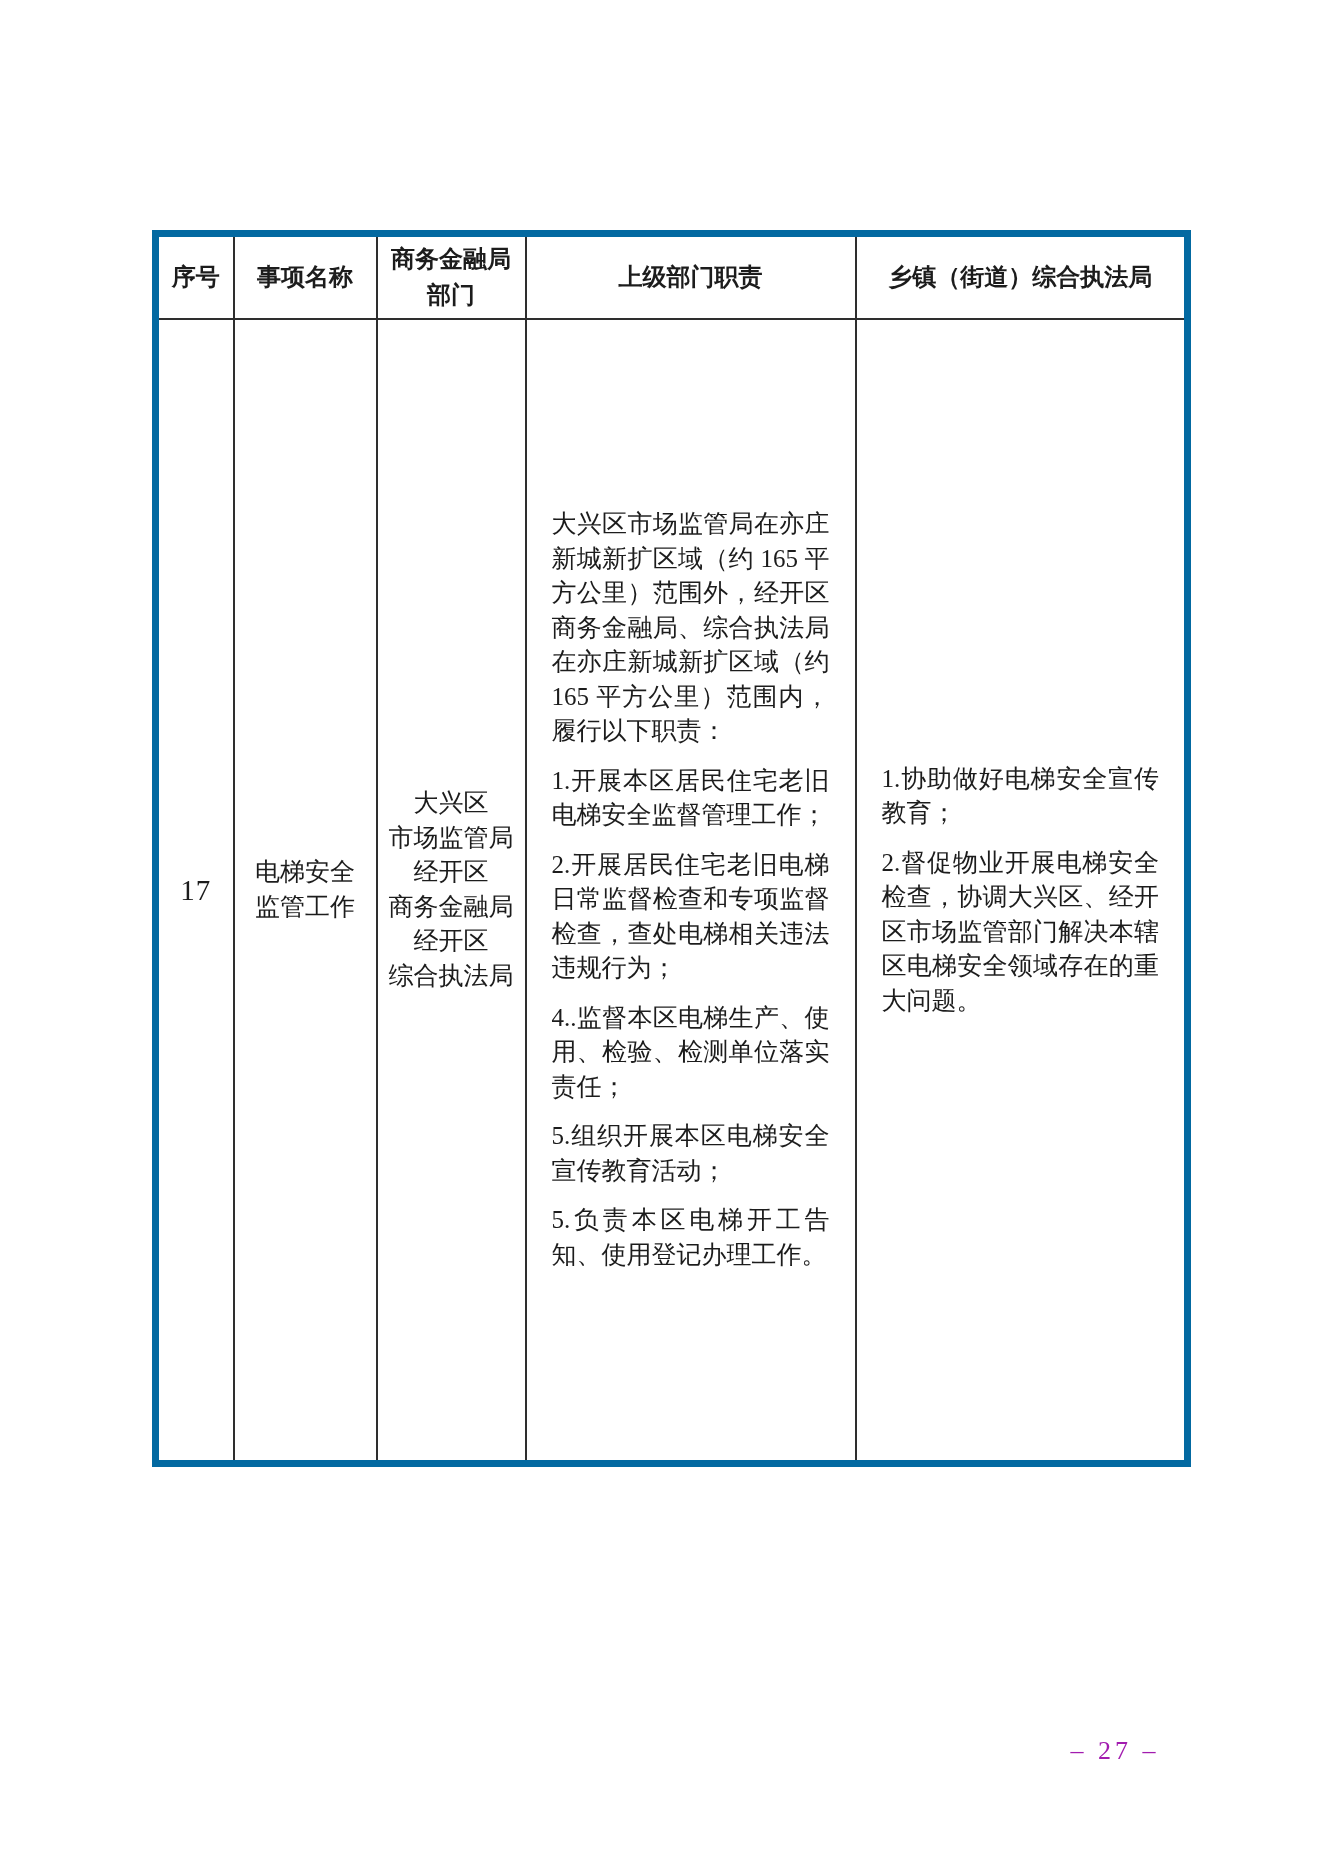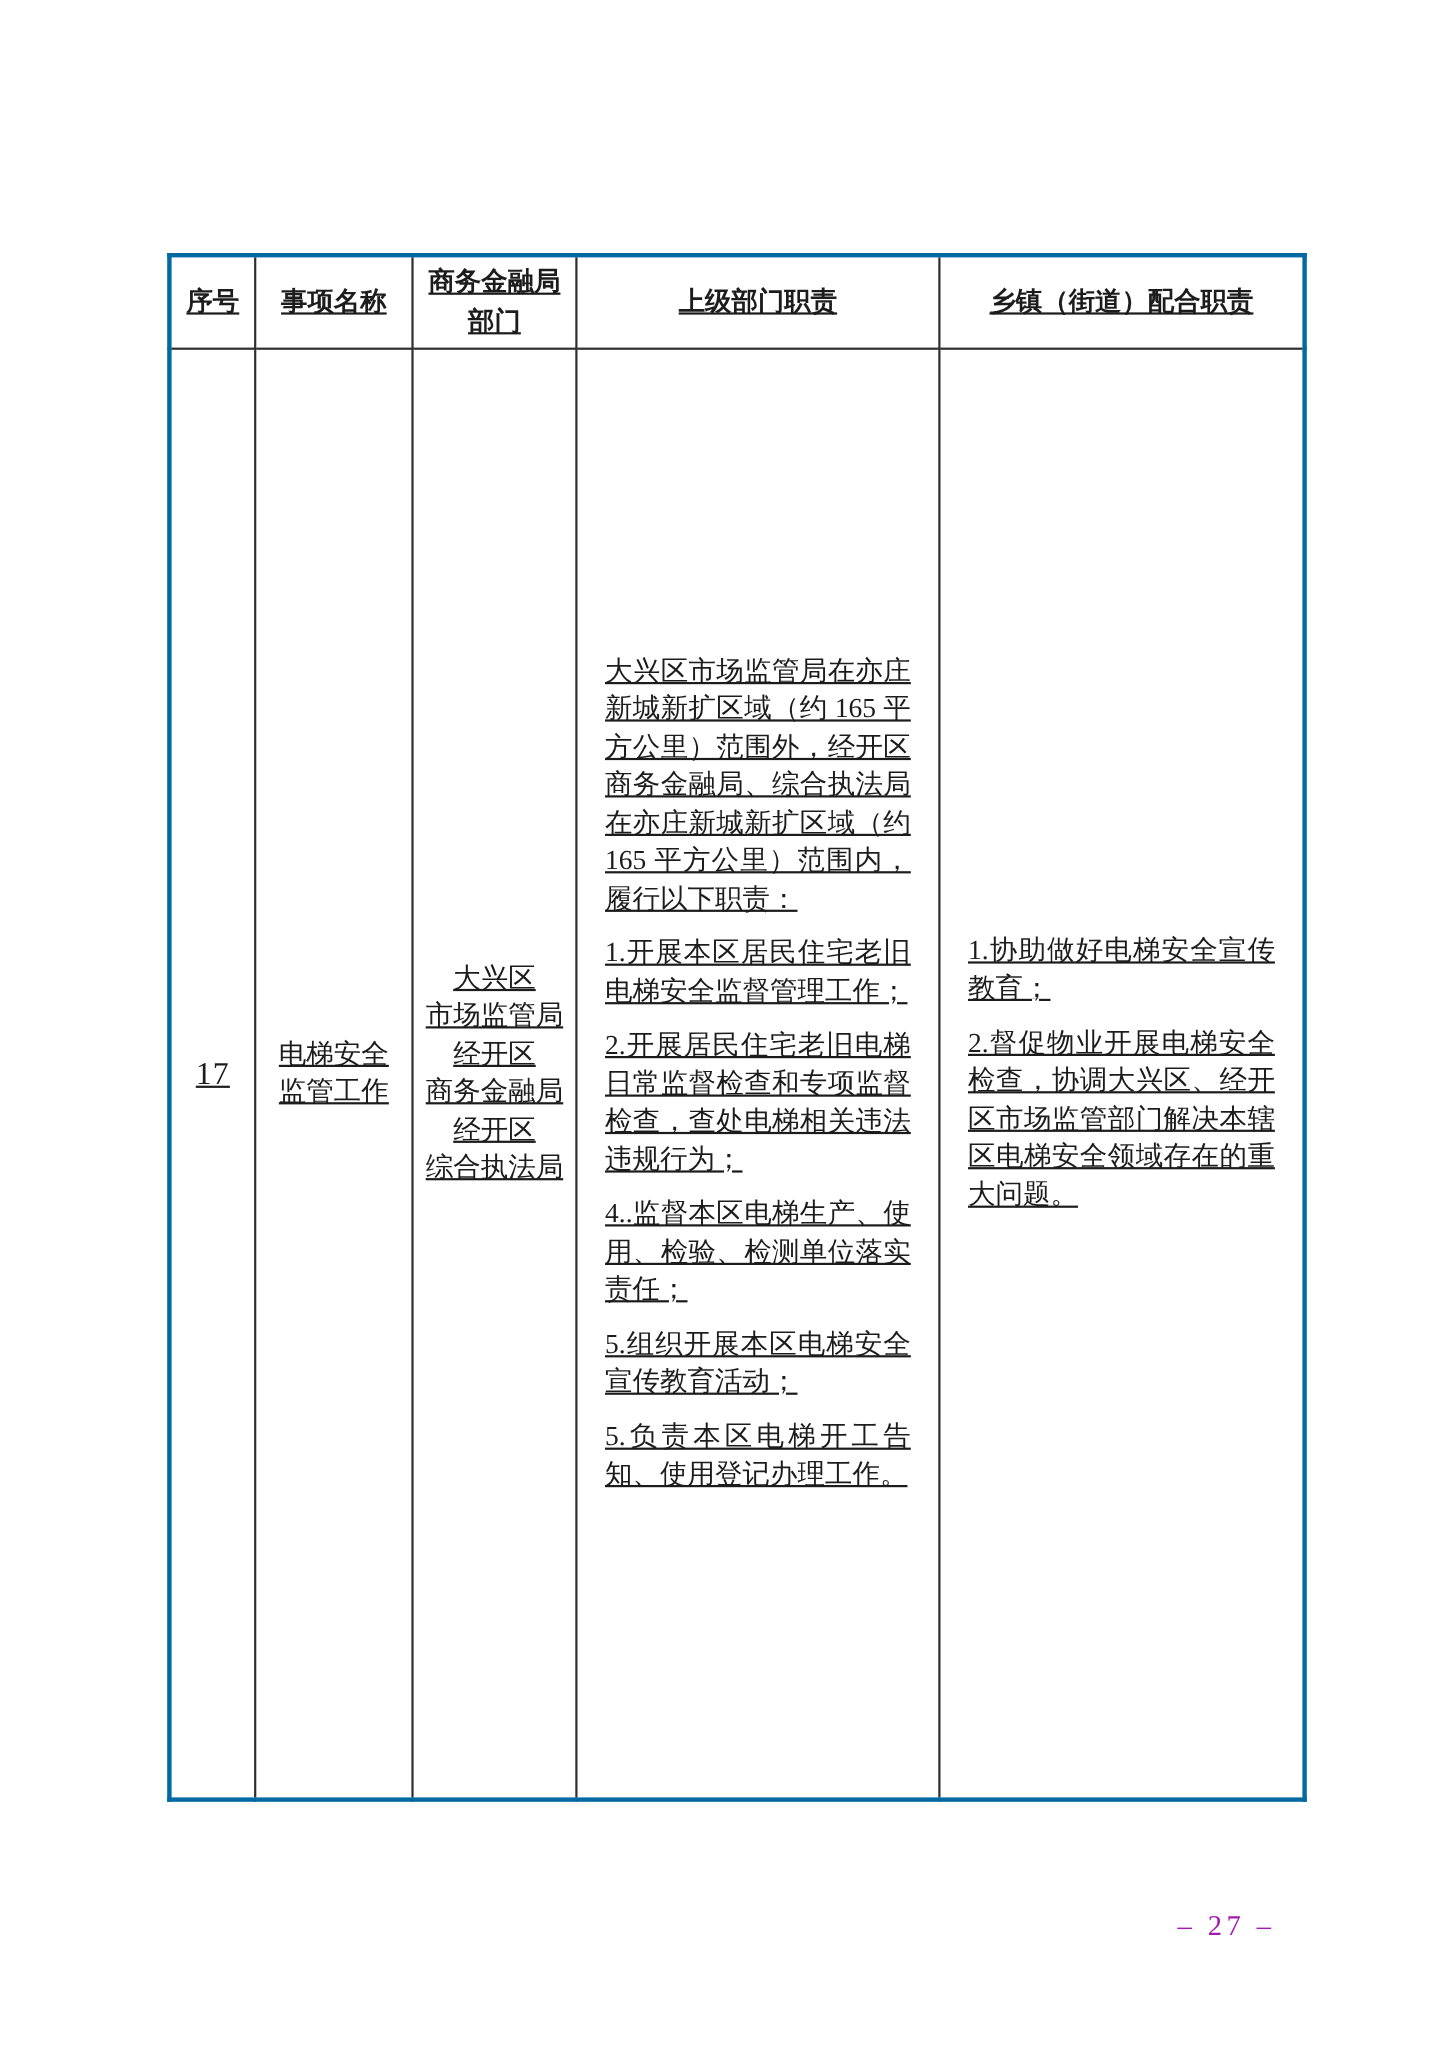--- a/index.html
+++ b/index.html
@@ -8,25 +8,24 @@
     width: 1323px; height: 1871px;
     position: relative;
     font-family: "Liberation Serif", "DejaVu Serif", serif;
     color: #1c1c1c;
   }
   .page { position: absolute; inset: 0; background: #ffffff; }
 
   table.resp-table {
     position: absolute;
     left: 152px; top: 230px;
-    width: 1032px; height: 1408px;
+    width: 1032px; height: 1237px;
     border-collapse: collapse;
     table-layout: fixed;
-    border: 4px solid #0369a1;
-    text-decoration: underline;
+    border: 7px solid #0369a1;
   }
   .resp-table th, .resp-table td {
     border: 2px solid #2e2e2e;
     vertical-align: middle;
     font-size: 25px;
     line-height: 34.5px;
   }
   .resp-table thead tr { height: 85px; }
   .resp-table th {
     font-weight: bold;
@@ -72,21 +71,21 @@
       <col style="width:330px">
       <col style="width:332px">
     </colgroup>
     <thead>
       <tr>
         <th>序号</th>
         <th>事项名称</th>
         <th>商务金融局
 部门</th>
         <th>上级部门职责</th>
-        <th>乡镇（街道）配合职责</th>
+        <th>乡镇（街道）综合执法局</th>
       </tr>
     </thead>
     <tbody>
       <tr>
         <td class="center-cell num-cell">17</td>
         <td class="center-cell">电梯安全
 监管工作</td>
         <td class="center-cell">大兴区
 市场监管局
 经开区

